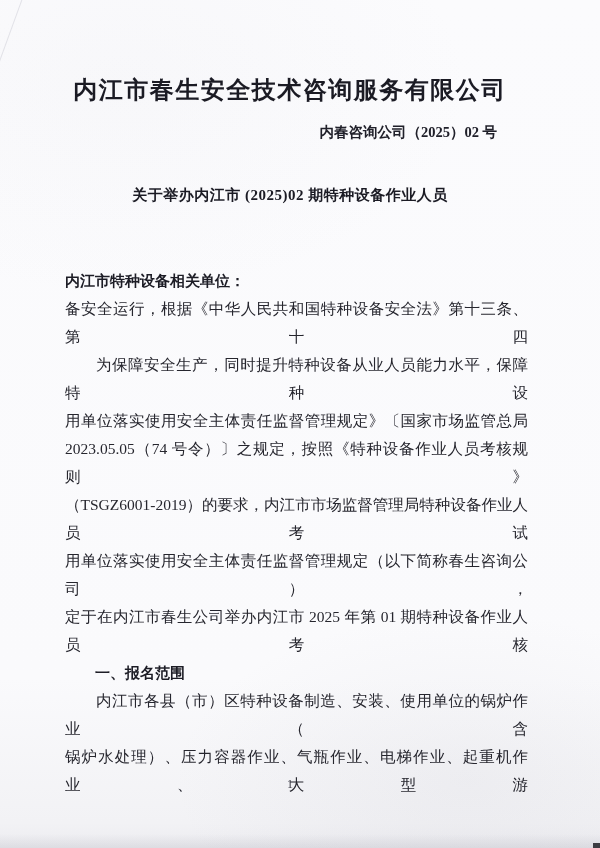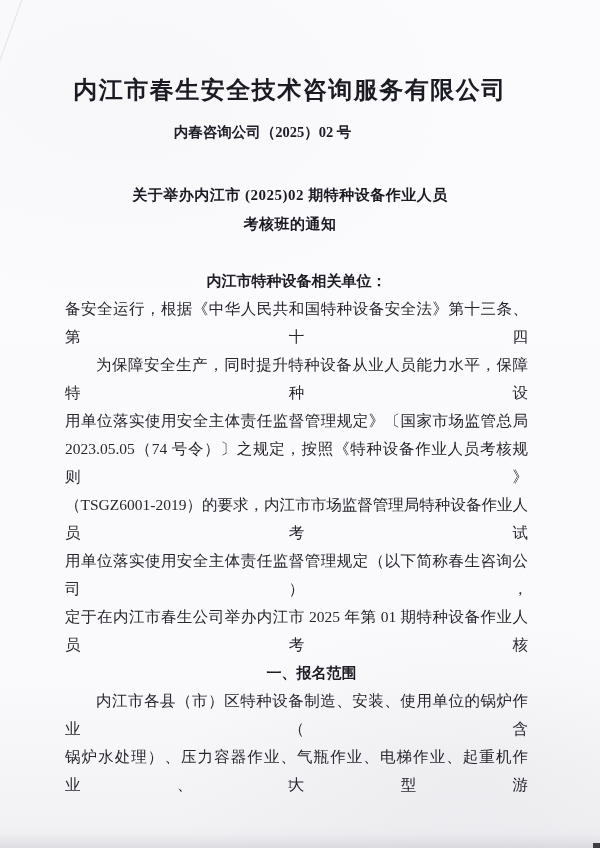--- a/index.html
+++ b/index.html
@@ -33,23 +33,23 @@
     margin: 0;
     text-align: center;
     font-size: 24px;
     font-weight: bold;
     letter-spacing: 1.5px;
     color: #1b1b24;
   }
 
   .docnum {
     position: absolute;
-    top: 123px; left: 14px;
+    top: 123px; left: 0;
     width: 497px;
-    text-align: center;
+    text-align: right;
     font-size: 14.5px;
     font-weight: bold;
     color: #20202a;
   }
 
   .notice-title {
     position: absolute;
     top: 181px; left: 0;
     width: 580px;
     text-align: center;
@@ -70,21 +70,20 @@
 
   .bline { min-height: 28px; white-space: nowrap; }
   .jline { white-space: normal; text-align: justify; text-align-last: justify; }
   .indent { text-indent: 2em; }
 
   .salutation, .heading {
     font-family: "Liberation Sans", "DejaVu Sans", sans-serif;
     font-weight: bold;
     font-size: 15px;
     color: #1d1d26;
-    text-align: center;
   }
   .heading { text-indent: 2em; }
 
   .pagenum {
     position: absolute;
     top: 777px; left: 0;
     width: 580px;
     text-align: center;
     font-size: 12px;
     color: #3a3a44;
@@ -110,21 +109,20 @@
 <div class="page">
 
   <div class="corner-crease"></div>
 
   <h1 class="company">内江市春生安全技术咨询服务有限公司</h1>
 
   <div class="docnum">内春咨询公司（2025）02 号</div>
 
   <div class="notice-title">
     <div>关于举办内江市 (2025)02 期特种设备作业人员</div>
-    <div>考核班的通知</div>
   </div>
 
   <div class="docbody">
 
     <div class="bline salutation">内江市特种设备相关单位：</div>
 
     <div class="bline jline">备安全运行，根据《中华人民共和国特种设备安全法》第十三条、第十四</div>
     <div class="bline jline indent">为保障安全生产，同时提升特种设备从业人员能力水平，保障特种设</div>
     <div class="bline jline">用单位落实使用安全主体责任监督管理规定》〔国家市场监管总局</div>
     <div class="bline jline">2023.05.05（74 号令）〕之规定，按照《特种设备作业人员考核规则》</div>

